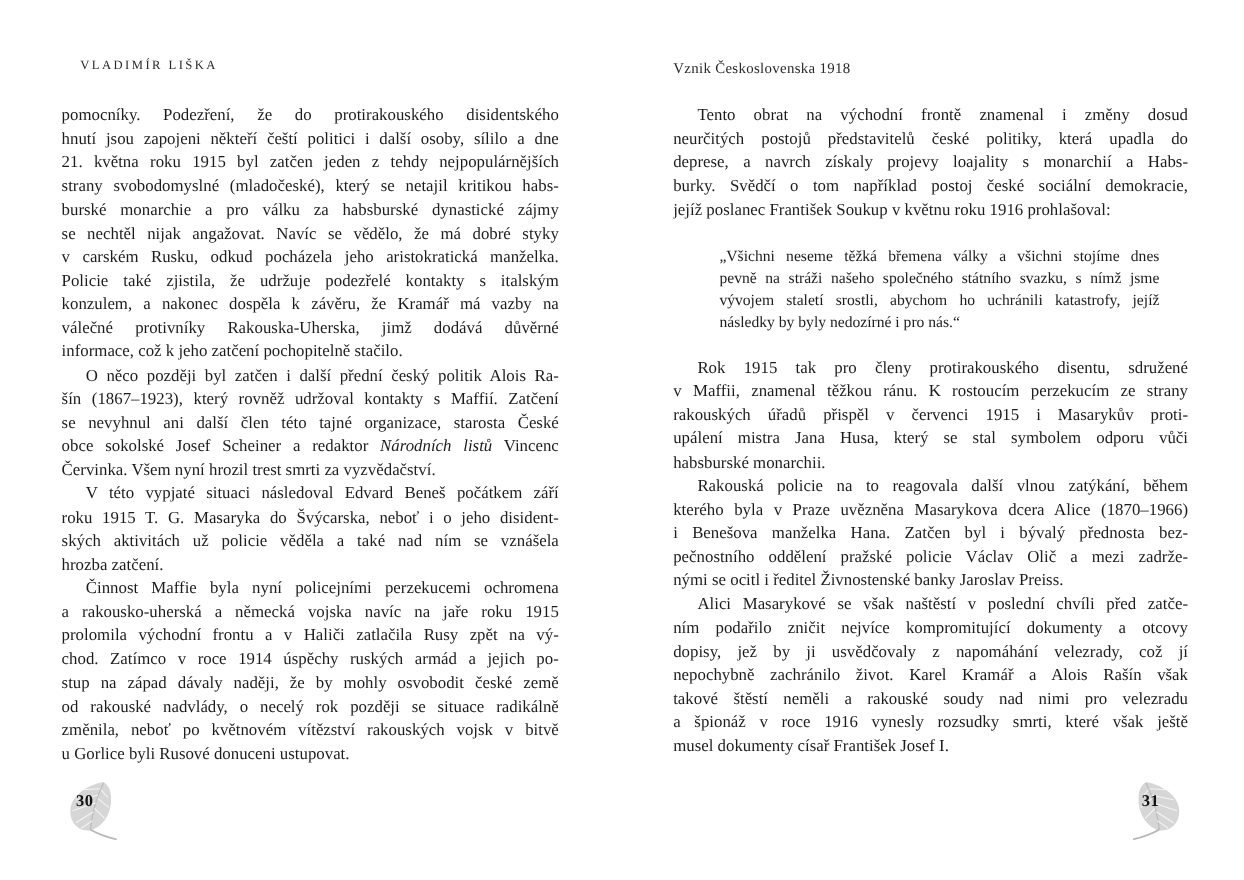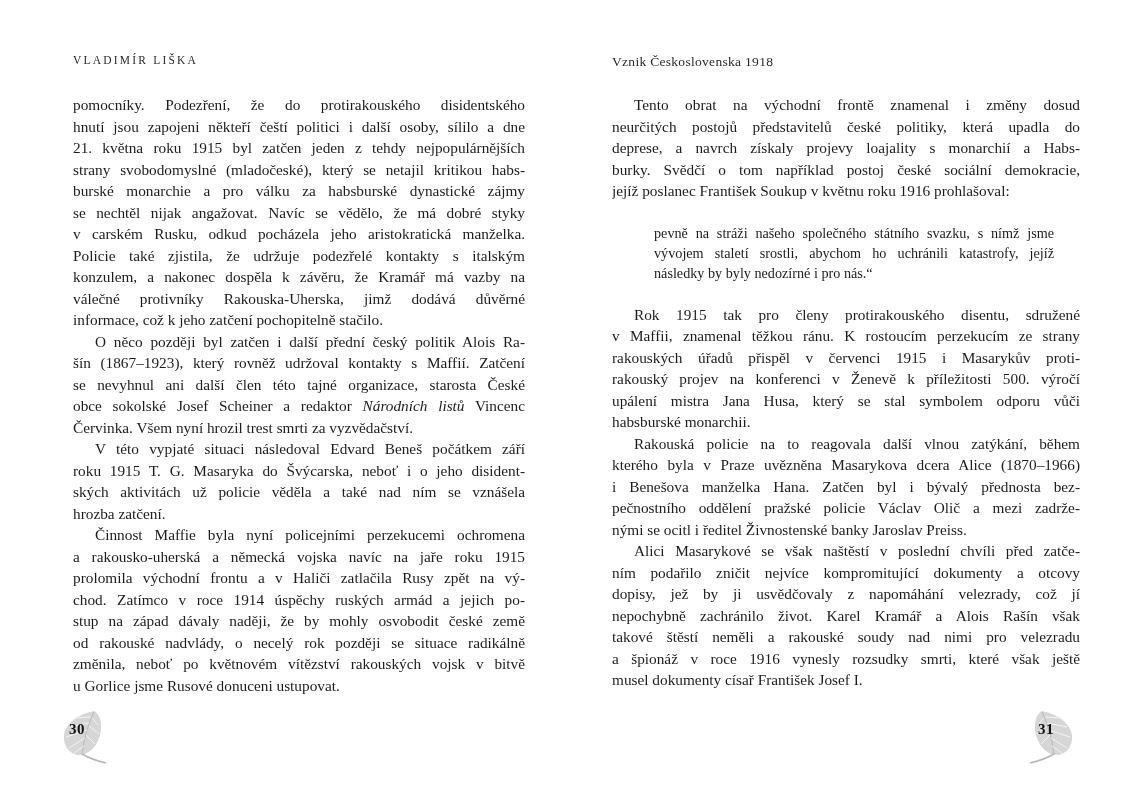--- a/index.html
+++ b/index.html
@@ -35,21 +35,21 @@
     left: 612px;
     width: 468px;
     font-size: 13.5px;
     letter-spacing: 0.3px;
   }
   .body-text {
     position: absolute;
     top: 94px;
     font-size: 15.3px;
   }
-  #left-body  { left: 73px;  width: 452px; }
+  #left-body  { left: 56px;  width: 452px; }
   #right-body { left: 612px; width: 468px; }
 
   .para { margin: 0; }
   .line {
     text-align: justify;
     height: 21.5px;
     line-height: 21.5px;
     overflow: hidden;
     white-space: normal;
   }
@@ -129,21 +129,21 @@
           <div class="line last"><span>hrozba zatčení.</span></div>
         </div>
         <div class="para">
           <div class="line first"><span>Činnost Maffie byla nyní policejními perzekucemi ochromena</span></div>
           <div class="line"><span>a rakousko-uherská a německá vojska navíc na jaře roku 1915</span></div>
           <div class="line"><span>prolomila východní frontu a v Haliči zatlačila Rusy zpět na vý-</span></div>
           <div class="line"><span>chod. Zatímco v roce 1914 úspěchy ruských armád a jejich po-</span></div>
           <div class="line"><span>stup na západ dávaly naději, že by mohly osvobodit české země</span></div>
           <div class="line"><span>od rakouské nadvlády, o necelý rok později se situace radikálně</span></div>
           <div class="line"><span>změnila, neboť po květnovém vítězství rakouských vojsk v bitvě</span></div>
-          <div class="line last"><span>u Gorlice jsme Rusové donuceni ustupovat.</span></div>
+          <div class="line last"><span>u Gorlice byli Rusové donuceni ustupovat.</span></div>
         </div>
       </div>
     <div class="pagenum pagenum-left">
       <svg viewBox="0 0 56 58" width="56" height="58" aria-hidden="true">
         <path d="M36 3 C 20 6, 7 16, 6 28 C 5 39, 13 48, 23 47 C 35 45, 43 32, 43 19 C 43 11, 41 6, 36 3 Z" fill="#d6d6d6"></path>
         <path d="M36 4 C 30 16, 26 30, 24 46" stroke="#bdbdbd" fill="none" stroke-width="1.2"></path>
         <path d="M24 46 C 31 50, 39 53, 48 55" stroke="#b6b6b6" fill="none" stroke-width="1.6"></path>
         <g stroke="#f4f4f4" stroke-width="1" fill="none">
           <path d="M33 9 L 17 10"></path>
           <path d="M31 15 L 11 19"></path>
@@ -163,29 +163,29 @@
     <div class="running-header header-right">Vznik Československa 1918</div>
     <div class="body-text" id="right-body">
         <div class="para">
           <div class="line first"><span>Tento obrat na východní frontě znamenal i změny dosud</span></div>
           <div class="line"><span>neurčitých postojů představitelů české politiky, která upadla do</span></div>
           <div class="line"><span>deprese, a navrch získaly projevy loajality s monarchií a Habs-</span></div>
           <div class="line"><span>burky. Svědčí o tom například postoj české sociální demokracie,</span></div>
           <div class="line last"><span>jejíž poslanec František Soukup v květnu roku 1916 prohlašoval:</span></div>
         </div>
         <div class="para quote">
+          <div class="line"><span>„Všichni neseme těžká břemena války a všichni stojíme dnes</span></div>
           <div class="line"><span>pevně na stráži našeho společného státního svazku, s nímž jsme</span></div>
           <div class="line"><span>vývojem staletí srostli, abychom ho uchránili katastrofy, jejíž</span></div>
           <div class="line last"><span>následky by byly nedozírné i pro nás.“</span></div>
         </div>
         <div class="para">
           <div class="line first"><span>Rok 1915 tak pro členy protirakouského disentu, sdružené</span></div>
           <div class="line"><span>v Maffii, znamenal těžkou ránu. K rostoucím perzekucím ze strany</span></div>
           <div class="line"><span>rakouských úřadů přispěl v červenci 1915 i Masarykův proti-</span></div>
-          <div class="line"><span>rakouský projev na konferenci v Ženevě k příležitosti 500. výročí</span></div>
           <div class="line"><span>upálení mistra Jana Husa, který se stal symbolem odporu vůči</span></div>
           <div class="line last"><span>habsburské monarchii.</span></div>
         </div>
         <div class="para">
           <div class="line first"><span>Rakouská policie na to reagovala další vlnou zatýkání, během</span></div>
           <div class="line"><span>kterého byla v Praze uvězněna Masarykova dcera Alice (1870–1966)</span></div>
           <div class="line"><span>i Benešova manželka Hana. Zatčen byl i bývalý přednosta bez-</span></div>
           <div class="line"><span>pečnostního oddělení pražské policie Václav Olič a mezi zadrže-</span></div>
           <div class="line last"><span>nými se ocitl i ředitel Živnostenské banky Jaroslav Preiss.</span></div>
         </div>

